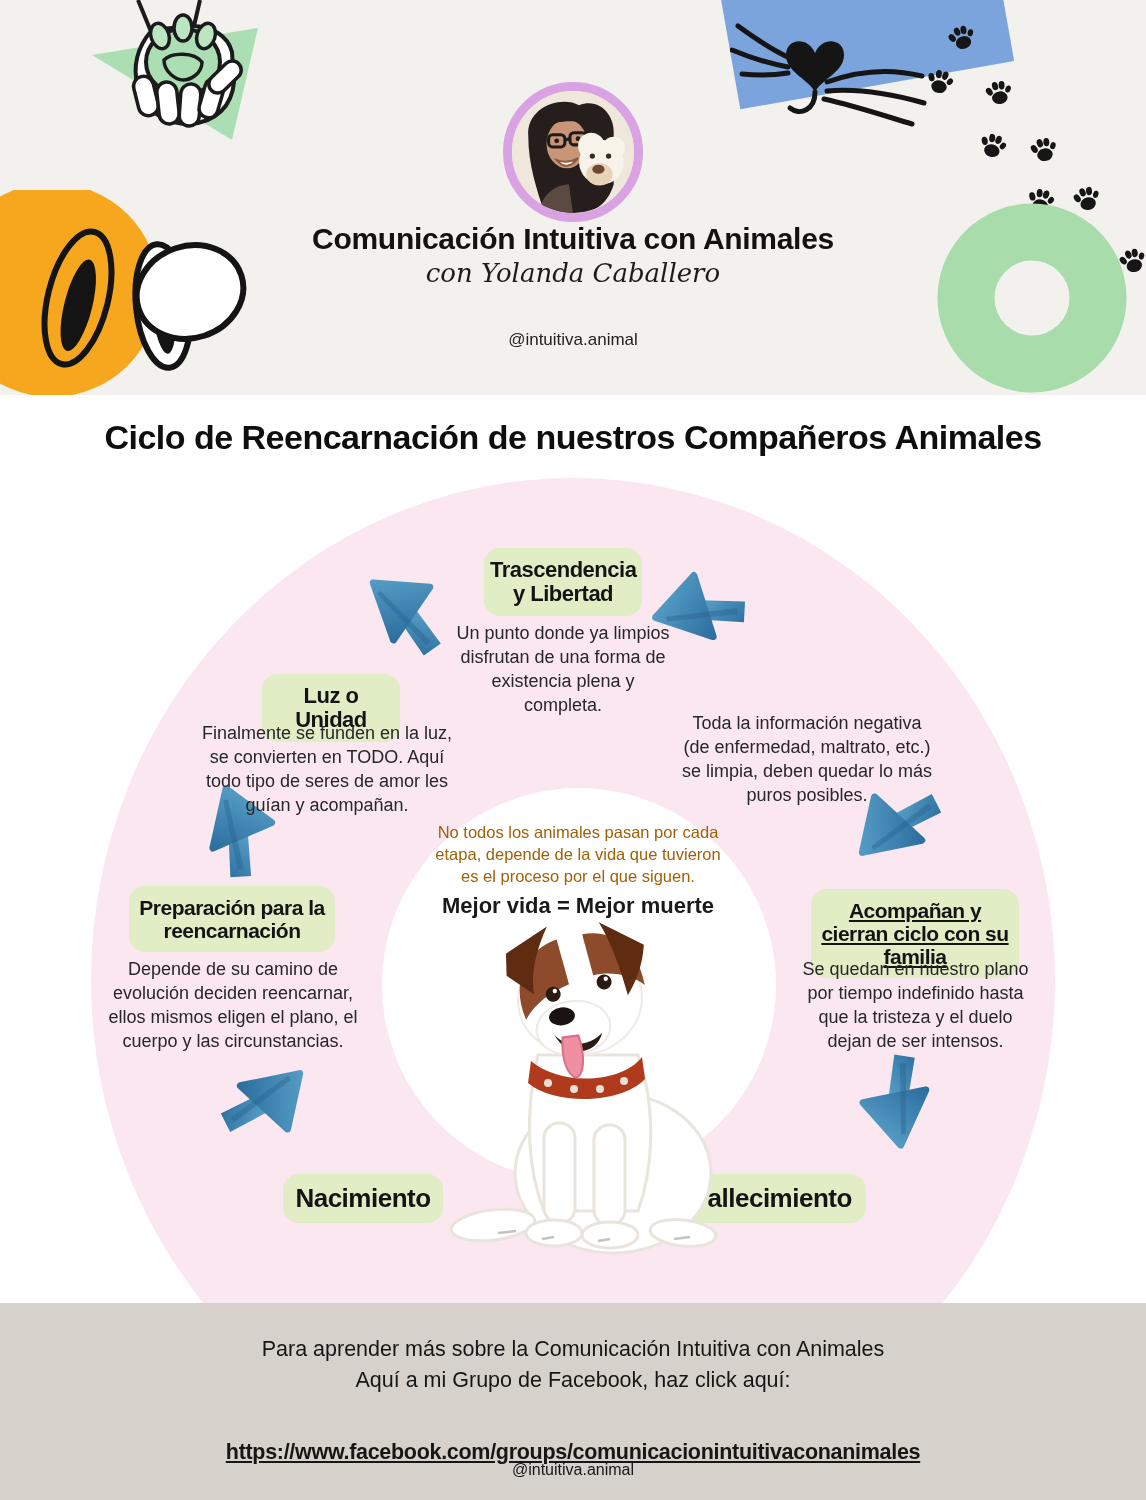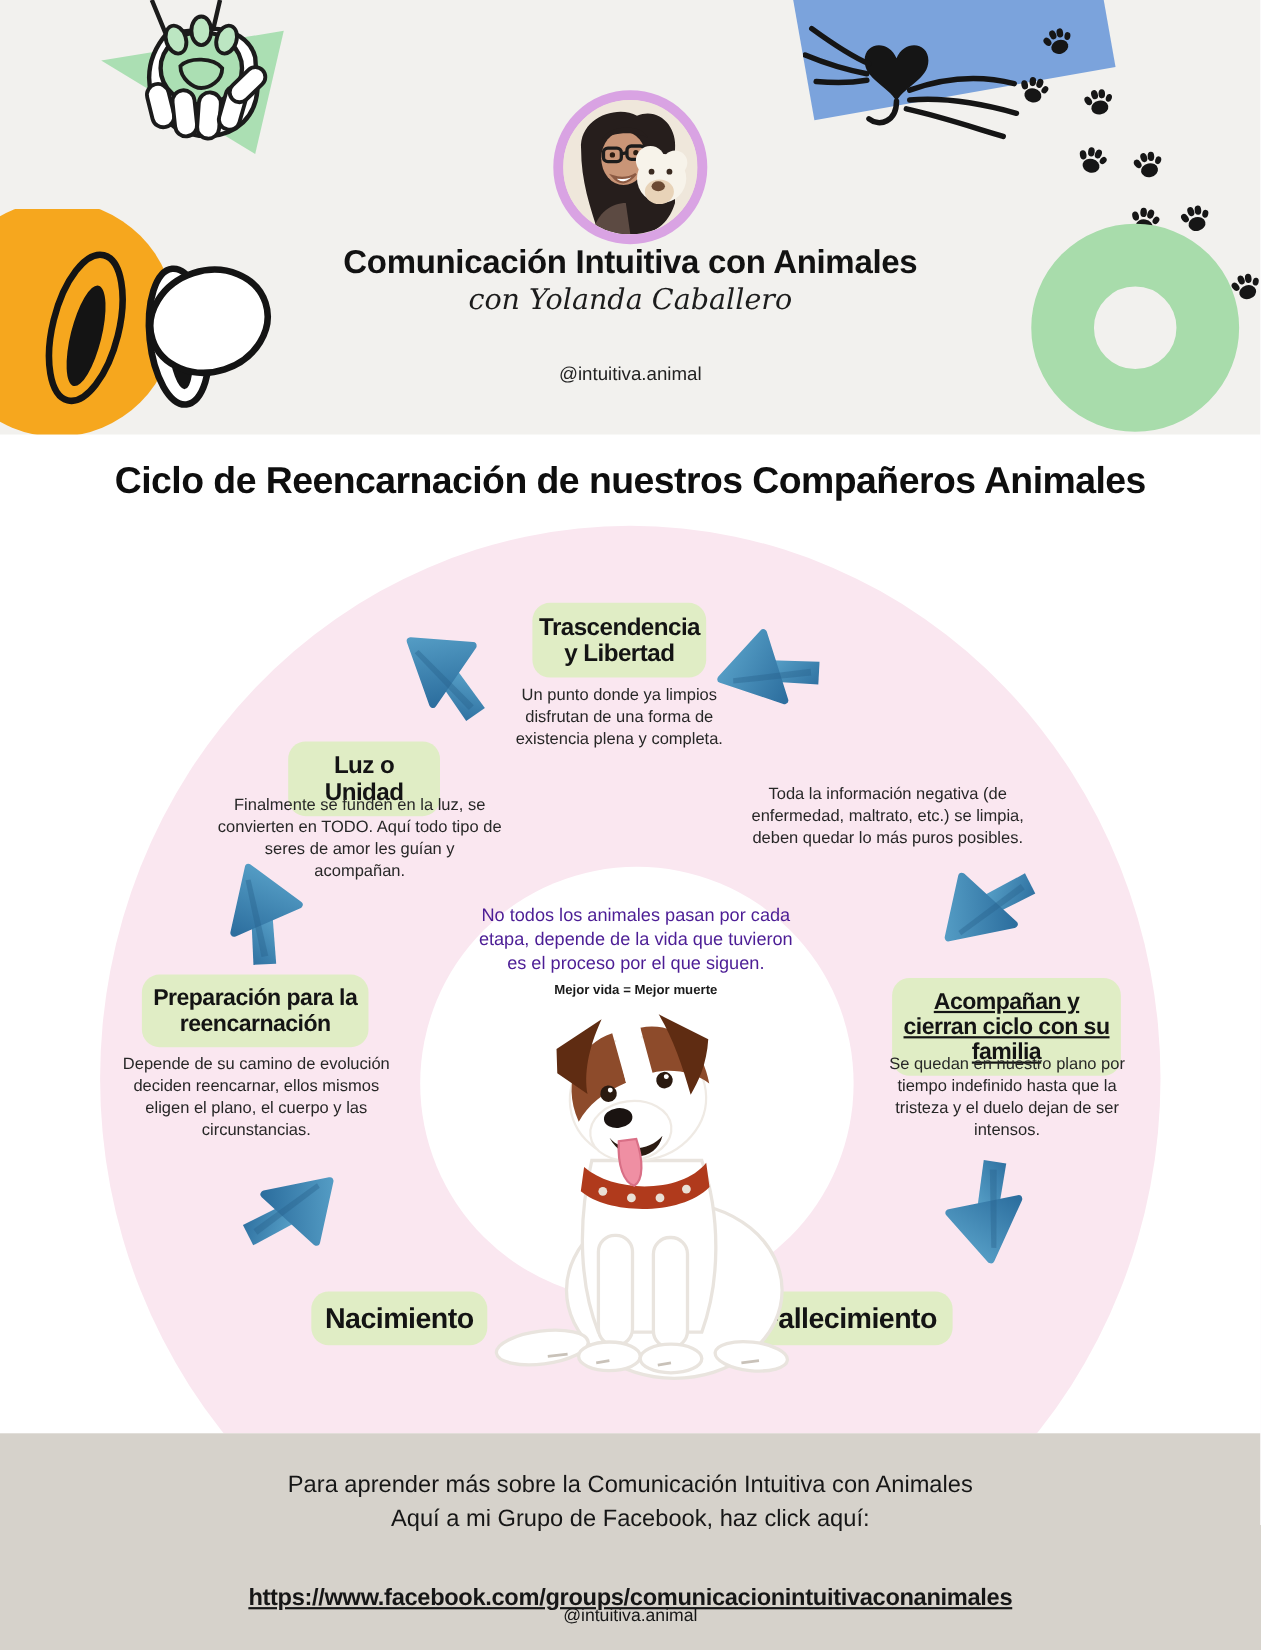--- a/index.html
+++ b/index.html
@@ -16,33 +16,33 @@
          font-family:"DejaVu Serif",serif;font-style:italic;font-size:26px;color:#1c1c1c;}
   .h-handle{position:absolute;left:0;top:330px;width:1146px;text-align:center;font-size:17px;color:#222;}
   
   #main-title{position:absolute;left:0;top:418px;width:1146px;text-align:center;
               font-size:34px;font-weight:bold;letter-spacing:-0.5px;color:#0e0e0e;}
   
   #cycle{position:absolute;left:0;top:0;width:1146px;height:1303px;overflow:hidden;}
   #pink-ring{position:absolute;left:91px;top:478px;width:964px;height:1005px;border-radius:50%;background:#fae7f0;}
   #inner-hole{position:absolute;left:382px;top:788px;width:394px;height:394px;border-radius:50%;background:#ffffff;}
   #center-note{position:absolute;left:428px;top:822px;width:300px;text-align:center;
-               font-size:16.5px;line-height:1.33;color:#4c1d95;}
+               font-size:16.5px;line-height:1.33;color:#a16207;}
   #center-motto{position:absolute;left:428px;top:893px;width:300px;text-align:center;
-                font-size:12px;font-weight:bold;color:#1a1a1a;}
+                font-size:22px;font-weight:bold;color:#1a1a1a;}
   .pill{position:absolute;background:#e0edc5;border-radius:16px;text-align:center;
         font-weight:bold;color:#141414;padding:10px 6px;line-height:1.1;box-sizing:border-box;letter-spacing:-0.5px;}
   #p-trasc{left:484px;top:548px;width:158px;font-size:22px;}
   #p-luz{left:262px;top:674px;width:138px;font-size:22px;}
   #p-espacio{left:690px;top:670px;width:236px;font-size:21px;}
   #p-prep{left:129px;top:886px;width:206px;font-size:21px;}
   #p-acomp{left:811px;top:889px;width:208px;font-size:21px;text-decoration:underline;}
   #p-nac{left:283px;top:1174px;width:160px;font-size:26px;}
   #p-fall{left:678px;top:1174px;width:188px;font-size:26px;}
-  .desc{position:absolute;text-align:center;font-size:15px;color:#272727;line-height:1.33;}
+  .desc{position:absolute;text-align:center;font-size:18px;color:#272727;line-height:1.33;}
   #d-trasc{left:452px;top:622px;width:222px;}
   #d-luz{left:198px;top:722px;width:258px;}
   #d-espacio{left:678px;top:712px;width:258px;}
   #d-prep{left:103px;top:958px;width:260px;}
   #d-acomp{left:798px;top:958px;width:235px;}
   .arrow{position:absolute;width:100px;height:84px;}
   #ar-1{left:358px;top:570px;transform:rotate(40deg);}
   #ar-2{left:650px;top:566px;transform:rotate(-12deg);}
   #ar-3{left:190px;top:790px;transform:rotate(72deg);}
   #ar-4{left:846px;top:780px;transform:rotate(-42deg);}

